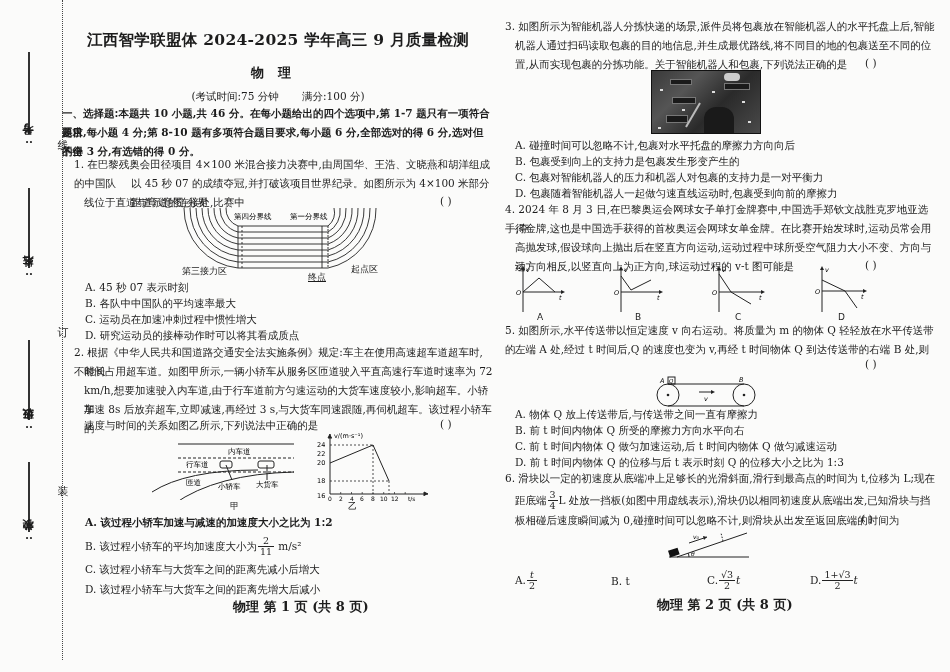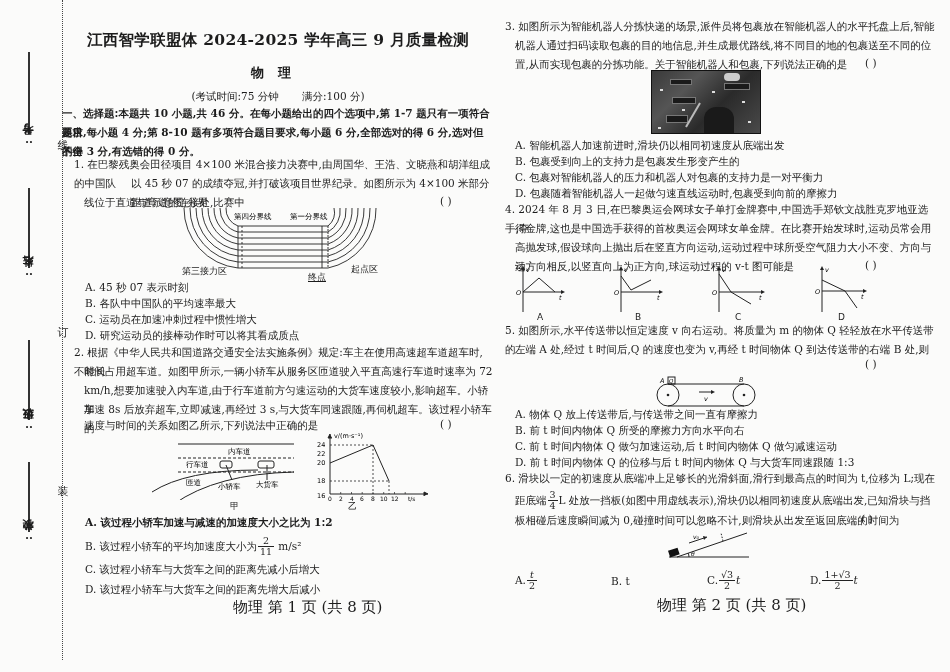--- a/index.html
+++ b/index.html
@@ -14,21 +14,21 @@
   .left-page { left: 68px; width: 425px; }
   .right-page { left: 505px; width: 430px; }
   .title { position: absolute; left: 0; width: 420px; top: 30px; text-align: center; font-size: 15.5px; font-weight: bold; letter-spacing: 0.3px; }
   .subject { position: absolute; left: 0; width: 420px; top: 64px; text-align: center; font-size: 13px; font-weight: bold; letter-spacing: 14px; }
   .exam-info { position: absolute; left: 0; width: 420px; top: 90px; text-align: center; font-size: 10.5px; }
   .exam-info span { margin: 0 10px; }
   .para { position: absolute; font-size: 10.5px; line-height: 19px; }
   .para.bold { font-weight: bold; }
   .opt { position: absolute; font-size: 10.5px; line-height: 19px; }
   .bracket { position: absolute; font-size: 10.5px; }
-  .footer { position: absolute; font-size: 15px; font-weight: normal; }
+  .footer { position: absolute; font-size: 13px; font-weight: bold; }
   .photo { position: absolute; background: linear-gradient(135deg, #3a3a3a 0%, #555 30%, #2a2a2a 60%, #4a4a4a 100%); border: 1px solid #111; overflow: hidden; }
   .photo .slot { position: absolute; background: #1a1a1a; border: 1px solid #777; }
   .photo .dot { position: absolute; width: 3px; height: 1.5px; background: #ddd; }
   .frac { display: inline-block; vertical-align: middle; text-align: center; font-size: 9.5px; line-height: 10px; margin: 0 1px; }
   .frac .num { display: block; border-bottom: 1px solid #222; padding: 0 2px; }
   .frac .den { display: block; padding: 0 2px; }
   svg text { font-family: "DejaVu Sans", "Liberation Sans", sans-serif; }
   .fig-label { position: absolute; font-size: 9px; font-family: "DejaVu Sans", sans-serif; }
   i { font-style: italic; }
 </style>
@@ -209,21 +209,21 @@
     <div style="position:absolute;left:52px;top:36px;width:30px;height:26px;background:#1a1a1a;border-radius:12px 12px 0 0;"></div>
     <div style="position:absolute;left:40px;top:30px;width:2px;height:28px;background:#bbb;transform:rotate(30deg);"></div>
     <div class="dot" style="left:8px;top:18px;"></div>
     <div class="dot" style="left:60px;top:20px;"></div>
     <div class="dot" style="left:90px;top:30px;"></div>
     <div class="dot" style="left:30px;top:38px;"></div>
     <div class="dot" style="left:96px;top:50px;"></div>
     <div class="dot" style="left:6px;top:56px;"></div>
   </div>
 
-  <div class="opt" style="left:10px;top:136px;">A. 智能机器人加速前进时,滑块仍以相同初速度从底端出发</div>
+  <div class="opt" style="left:10px;top:136px;">A. 碰撞时间可以忽略不计,包裹对水平托盘的摩擦力方向向后</div>
   <div class="opt" style="left:10px;top:152px;">B. 包裹受到向上的支持力是包裹发生形变产生的</div>
   <div class="opt" style="left:10px;top:168px;">C. 包裹对智能机器人的压力和机器人对包裹的支持力是一对平衡力</div>
   <div class="opt" style="left:10px;top:184px;">D. 包裹随着智能机器人一起做匀速直线运动时,包裹受到向前的摩擦力</div>
 
   <div class="para" style="left:0;top:200px;">4. 2024 年 8 月 3 日,在巴黎奥运会网球女子单打金牌赛中,中国选手郑钦文战胜克罗地亚选手,夺</div>
   <div class="para" style="left:10px;top:238px;">高抛发球,假设球向上抛出后在竖直方向运动,运动过程中球所受空气阻力大小不变、方向与运</div>
   <div class="para" style="left:10px;top:219px;">得金牌,这也是中国选手获得的首枚奥运会网球女单金牌。在比赛开始发球时,运动员常会用</div>
   <div class="para" style="left:10px;top:257px;">动方向相反,以竖直向上为正方向,球运动过程的 v-t 图可能是</div>
   <div class="bracket" style="left:360px;top:259px;">(      )</div>
 
@@ -291,21 +291,21 @@
       <text x="5" y="9">A</text>
       <text x="14" y="9" font-size="5.5">Q</text>
       <text x="84" y="8">B</text>
       <text x="49" y="27">v</text>
     </g>
   </svg>
 
   <div class="opt" style="left:10px;top:405px;">A. 物体 Q 放上传送带后,与传送带之间一直有摩擦力</div>
   <div class="opt" style="left:10px;top:421px;">B. 前 t 时间内物体 Q 所受的摩擦力方向水平向右</div>
   <div class="opt" style="left:10px;top:437px;">C. 前 t 时间内物体 Q 做匀加速运动,后 t 时间内物体 Q 做匀减速运动</div>
-  <div class="opt" style="left:10px;top:453px;">D. 前 t 时间内物体 Q 的位移与后 t 时间内物体 Q 与大货车同速跟随 1:3</div>
+  <div class="opt" style="left:10px;top:453px;">D. 前 t 时间内物体 Q 的位移与后 t 表示时刻 Q 的位移大小之比为 1:3</div>
 
   <div class="para" style="left:0;top:469px;">6. 滑块以一定的初速度从底端冲上足够长的光滑斜面,滑行到最高点的时间为 t,位移为 L;现在</div>
   <div class="para" style="left:10px;top:490px;">
     <span>距底端</span><span class="frac"><span class="num">3</span><span class="den">4</span></span><span>L 处放一挡板(如图中用虚线表示),滑块仍以相同初速度从底端出发,已知滑块与挡</span>
   </div>
   <div class="para" style="left:10px;top:511px;">板相碰后速度瞬间减为 0,碰撞时间可以忽略不计,则滑块从出发至返回底端的时间为</div>
   <div class="bracket" style="left:356px;top:513px;">(      )</div>
 
   <svg style="position:absolute;left:160px;top:528px;" width="90" height="34">
     <g stroke="#222" stroke-width="1" fill="none">

